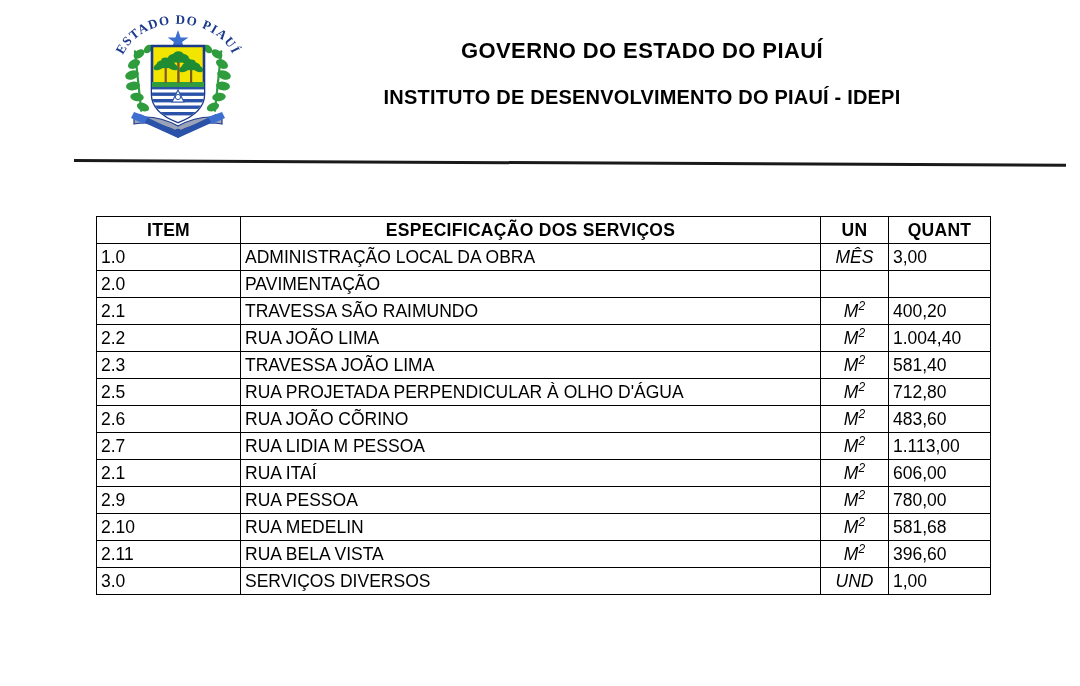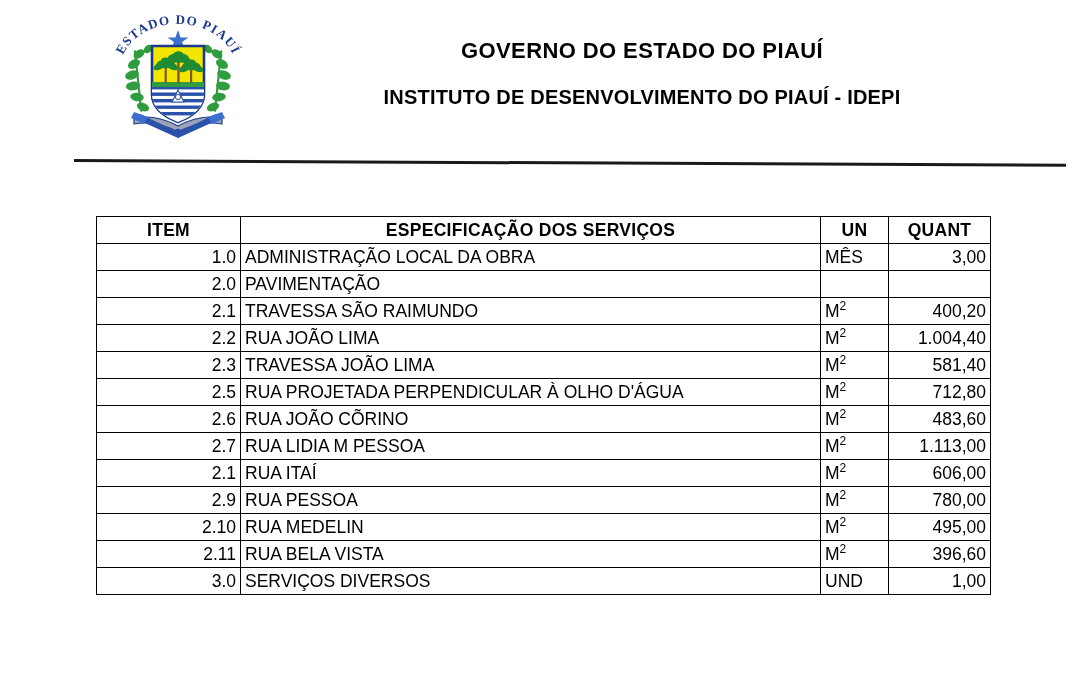--- a/index.html
+++ b/index.html
@@ -95,24 +95,24 @@
   table.orc thead th {
     font-weight: bold;
     text-align: center;
     letter-spacing: 0.3px;
   }
   .col-item   { width: 144px; }
   .col-espec  { width: 580px; }
   .col-un     { width: 68px;  }
   .col-quant  { width: 102px; }
 
-  td.c-item  { text-align: right; }
+  td.c-item  { text-align: left; }
   td.c-espec { text-align: left; padding-left: 7px; }
-  td.c-un    { text-align: left; }
-  td.c-quant { text-align: right; padding-right: 8px; margin-top: 8px; }
+  td.c-un    { text-align: center; font-style: italic; }
+  td.c-quant { padding-right: 8px; margin-top: 8px; }
 
   tr.group td.c-espec { font-weight: normal; }
 
   .sup { font-size: 12px; vertical-align: super; line-height: 0; }
 </style>
 </head>
 <body>
 
 <div class="header">
 
@@ -289,21 +289,21 @@
         <tr>
           <td class="c-item">2.9</td>
           <td class="c-espec">RUA PESSOA</td>
           <td class="c-un"><span>M</span><span class="sup">2</span></td>
           <td class="c-quant">780,00</td>
         </tr>
         <tr>
           <td class="c-item">2.10</td>
           <td class="c-espec">RUA MEDELIN</td>
           <td class="c-un"><span>M</span><span class="sup">2</span></td>
-          <td class="c-quant">495,00</td>
+          <td class="c-quant">581,68</td>
         </tr>
         <tr>
           <td class="c-item">2.11</td>
           <td class="c-espec">RUA BELA VISTA</td>
           <td class="c-un"><span>M</span><span class="sup">2</span></td>
           <td class="c-quant">396,60</td>
         </tr>
         <tr class="group">
           <td class="c-item">3.0</td>
           <td class="c-espec">SERVIÇOS DIVERSOS</td>

